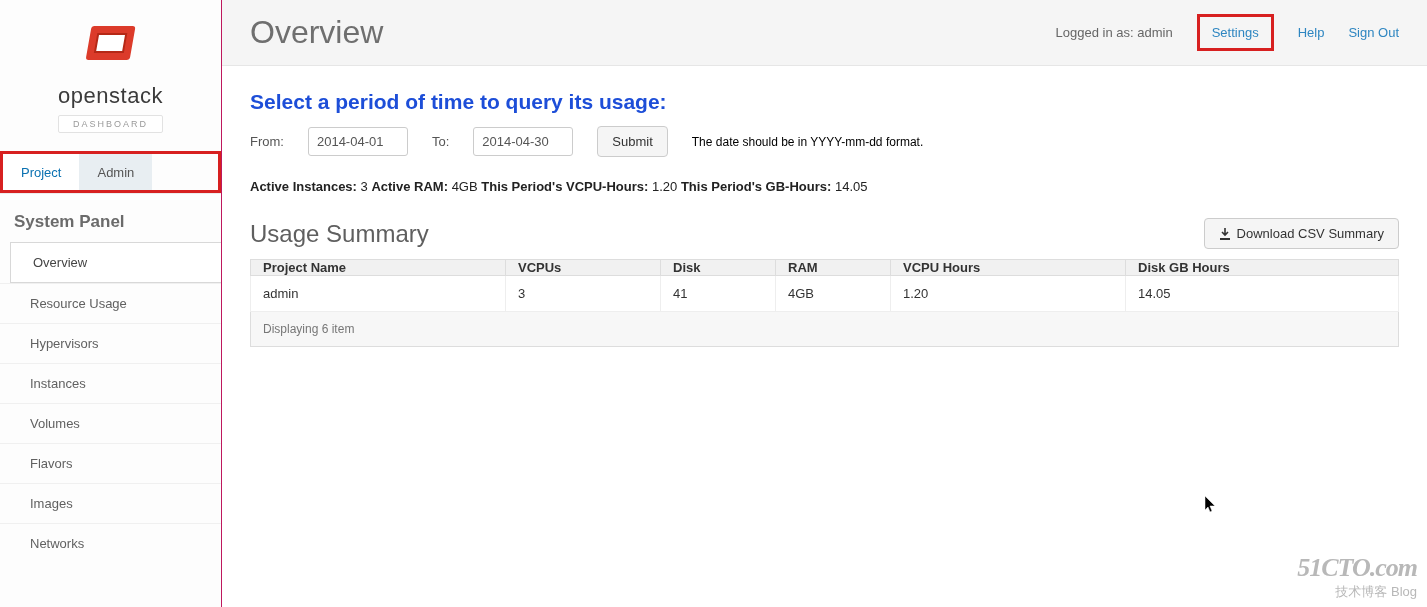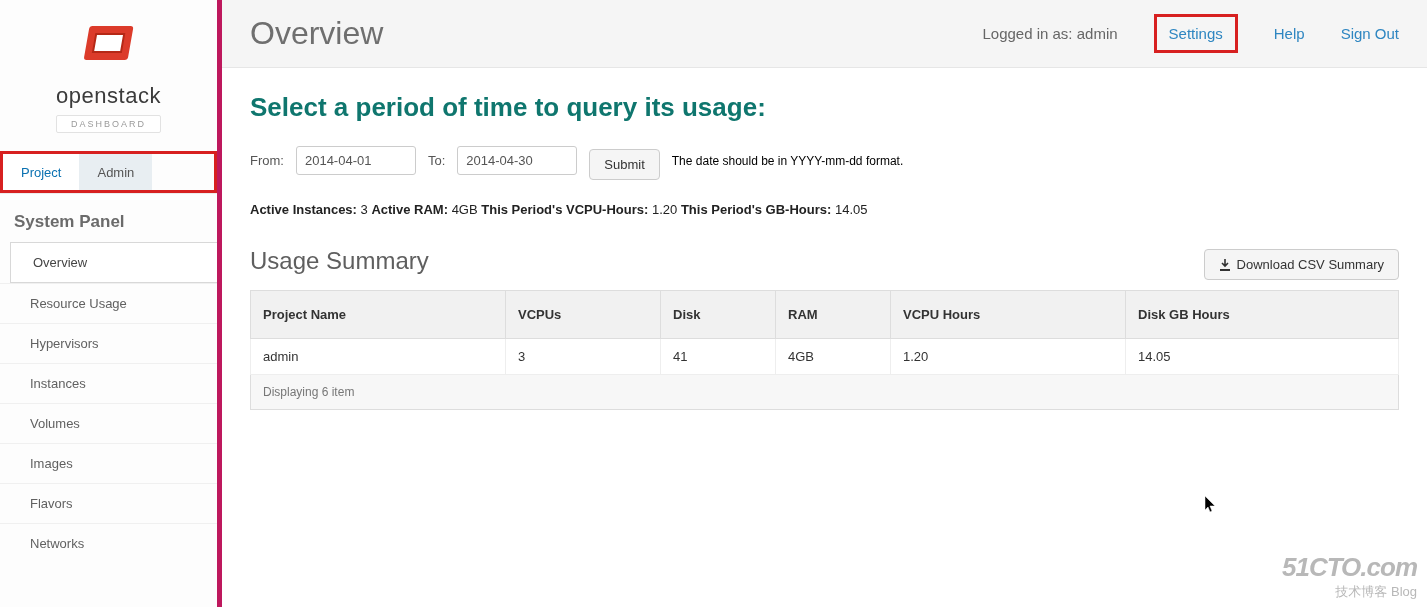--- a/index.html
+++ b/index.html
@@ -8,21 +8,21 @@
     font-size: 13px;
     color: #333;
     background: #fff;
     width: 1427px;
   }
   .layout { display: flex; min-height: 607px; }
 
   
   .sidebar {
     width: 222px;
-    border-right: 5px solid #be185d;
+    border-right: 1px solid #be185d;
     background: #fdfdfd;
     display: flex;
     flex-direction: column;
   }
   .brand { text-align: center; padding: 18px 10px 8px; }
   .brand-title {
     font-size: 22px; color: #3b3b3b; letter-spacing: 0.5px;
     margin-top: 10px; font-weight: 400;
   }
   .brand-badge {
@@ -78,49 +78,49 @@
   .topbar {
     background: #f5f5f5;
     border-bottom: 1px solid #e6e6e6;
     padding: 14px 28px 14px 28px;
     display: flex; align-items: center; justify-content: space-between;
   }
   .page-title {
     font-size: 32px; color: #6f6f6f; font-weight: 400;
   }
   .topbar-right {
-    display: flex; align-items: center; gap: 36px;
-    color: #666; font-size: 15px;
+    display: flex; align-items: center; gap: 24px;
+    color: #666; font-size: 13px;
   }
   .top-link { color: #2e86c1; cursor: pointer; }
   .settings-box {
     border: 3px solid #d72020; padding: 8px 12px;
   }
 
   .content { padding: 24px 28px; }
 
   .section-h2 {
-    font-size: 26px; font-weight: 700; color: #0f766e;
-    margin-bottom: 18px;
+    font-size: 21px; font-weight: 700; color: #1d4ed8;
+    margin-bottom: 12px;
   }
   .form-row {
-    display: flex; align-items: center; gap: 12px;
+    display: flex; align-items: center; gap: 24px;
     margin-bottom: 22px;
   }
   .form-row label { color: #555; }
   .date-input {
     border: 1px solid #ccc; border-radius: 3px;
-    padding: 6px 8px; width: 120px; font-size: 13px;
+    padding: 6px 8px; width: 100px; font-size: 13px;
     color: #555;
   }
   .btn {
     background: #f5f5f5; border: 1px solid #ccc;
     border-radius: 4px; padding: 7px 14px;
     color: #333; cursor: pointer; font-size: 13px;
-    display: inline-flex; align-items: center; gap: 6px; margin-top: 8px;
+    display: inline-flex; align-items: center; gap: 6px;
   }
   .hint { color: #000000; font-size: 12px; margin-left: 0; }
 
   .stats-line { font-size: 13px; color: #222; margin-bottom: 24px; }
   .stats-line b { font-weight: 700; }
 
   .summary-header {
     display: flex; justify-content: space-between; align-items: center;
     margin-bottom: 10px;
   }
@@ -128,38 +128,38 @@
     font-size: 24px; color: #5f5f5f; font-weight: 400;
   }
 
   table.usage {
     width: 100%; border-collapse: collapse;
     border: 1px solid #ddd;
   }
   table.usage th {
     text-align: left; background: #f1f1f1;
     border: 1px solid #ddd;
-    padding: 16px 12px; font-size: 13px; font-weight: 700;
+    padding: 0 12px; font-size: 13px; font-weight: 700;
   }
   table.usage td {
     border: 1px solid #eee;
     padding: 10px 12px; font-size: 13px; color: #333;
   }
   .table-foot {
     background: #f7f7f7; border: 1px solid #ddd; border-top: none;
     padding: 10px 12px; color: #777; font-size: 12px;
   }
 
   .watermark {
     position: fixed; right: 10px; bottom: 6px;
     color: #b8b8b8; font-weight: 700; font-style: italic;
     text-align: right; pointer-events: none;
     font-family: Arial, sans-serif;
   }
-  .watermark .wm1 { font-size: 26px; letter-spacing: -1px; }
+  .watermark .wm1 { font-size: 26px; letter-spacing: -1px; font-family: Liberation Serif, serif; }
   .watermark .wm2 { font-size: 13px; font-style: normal; font-weight: 400; }
 
   .cursor-icon {
     position: fixed; left: 1204px; top: 495px;
     color: #000; pointer-events: none;
   }
 </style>
 </head>
 <body>
 
@@ -182,22 +182,22 @@
       <div class="tab active">Admin</div>
     </div>
 
     <div class="panel-title">System Panel</div>
     <ul class="nav">
       <li class="active">Overview</li>
       <li>Resource Usage</li>
       <li>Hypervisors</li>
       <li>Instances</li>
       <li>Volumes</li>
+      <li>Flavors</li>
       <li>Images</li>
-      <li>Flavors</li>
       <li>Networks</li>
     </ul>
   </aside>
 
   <main class="main">
     <div class="topbar">
       <h1 class="page-title">Overview</h1>
       <div class="topbar-right">
         <span>
           <span>Logged in as:</span>

